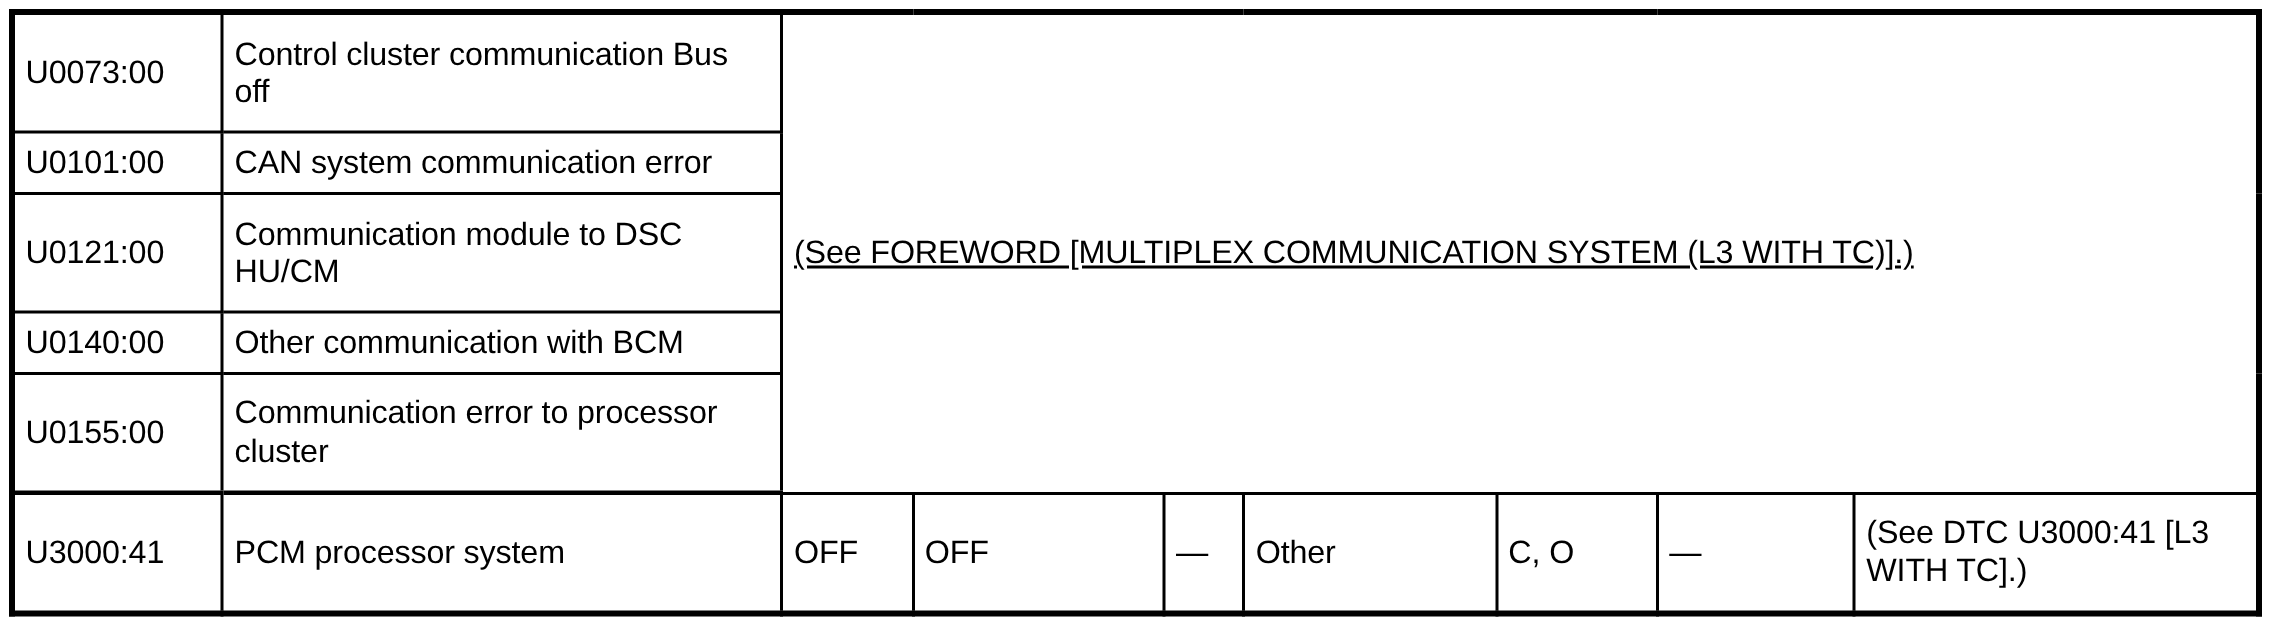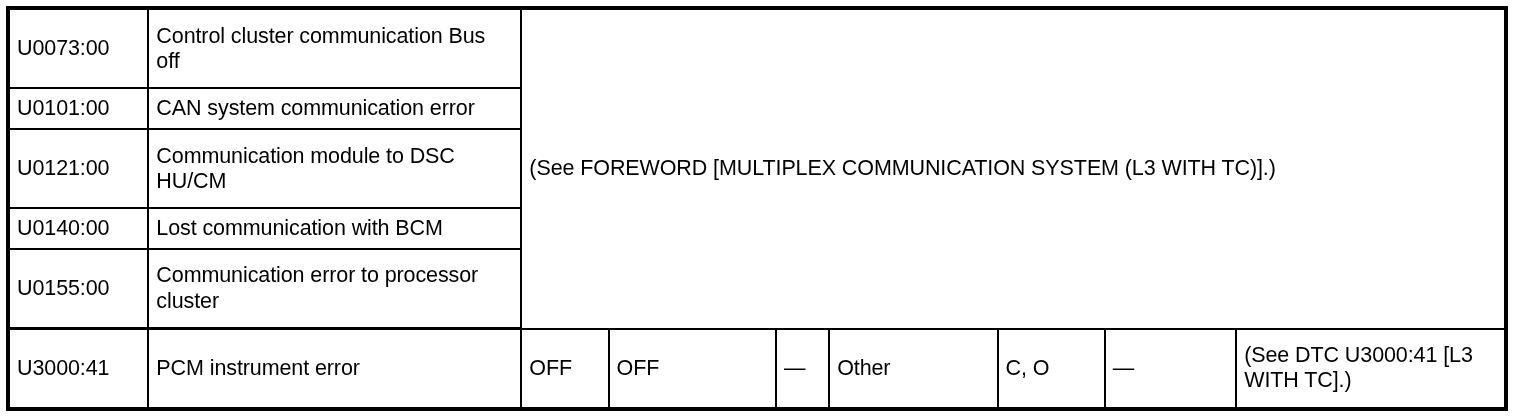--- a/index.html
+++ b/index.html
@@ -56,20 +56,21 @@
   col.c-b5        { width: 107px; }
   col.c-b6        { width: 131px; }
   col.c-b7        { width: 269px; }
 
   td.code-cell { }
   td.desc-cell { }
 
   td.merged-note {
     vertical-align: middle;
     padding-left: 8px;
+    text-decoration: underline;
   }
 
   td.val-cell { }
 
   
   tr.last-group-row > td { border-bottom-width: 3px; }
 </style>
 </head>
 <body>
 
@@ -95,29 +96,29 @@
       <tr>
         <td class="code-cell">U0101:00</td>
         <td class="desc-cell">CAN system communication error</td>
       </tr>
       <tr>
         <td class="code-cell">U0121:00</td>
         <td class="desc-cell">Communication module to DSC HU/CM</td>
       </tr>
       <tr>
         <td class="code-cell">U0140:00</td>
-        <td class="desc-cell">Lost communication with BCM</td>
+        <td class="desc-cell">Other communication with BCM</td>
       </tr>
       <tr class="last-group-row">
         <td class="code-cell">U0155:00</td>
         <td class="desc-cell">Communication error to processor cluster</td>
       </tr>
       <tr class="tall-row">
         <td class="code-cell">U3000:41</td>
-        <td class="desc-cell">PCM instrument error</td>
+        <td class="desc-cell">PCM processor system</td>
         <td class="val-cell">OFF</td>
         <td class="val-cell">OFF</td>
         <td class="val-cell">—</td>
         <td class="val-cell">Other</td>
         <td class="val-cell">C, O</td>
         <td class="val-cell">—</td>
         <td class="val-cell">(See DTC U3000:41 [L3 WITH TC].)</td>
       </tr>
     </tbody>
   </table>

